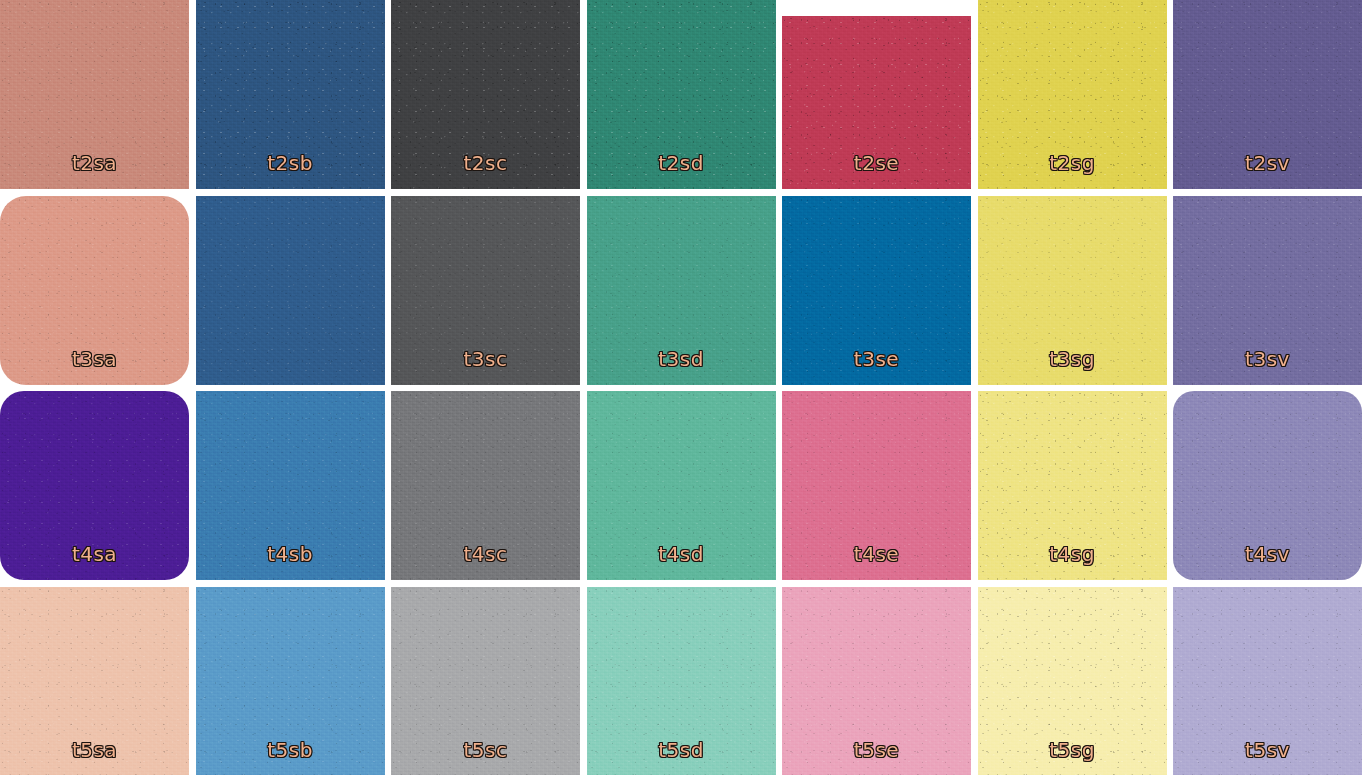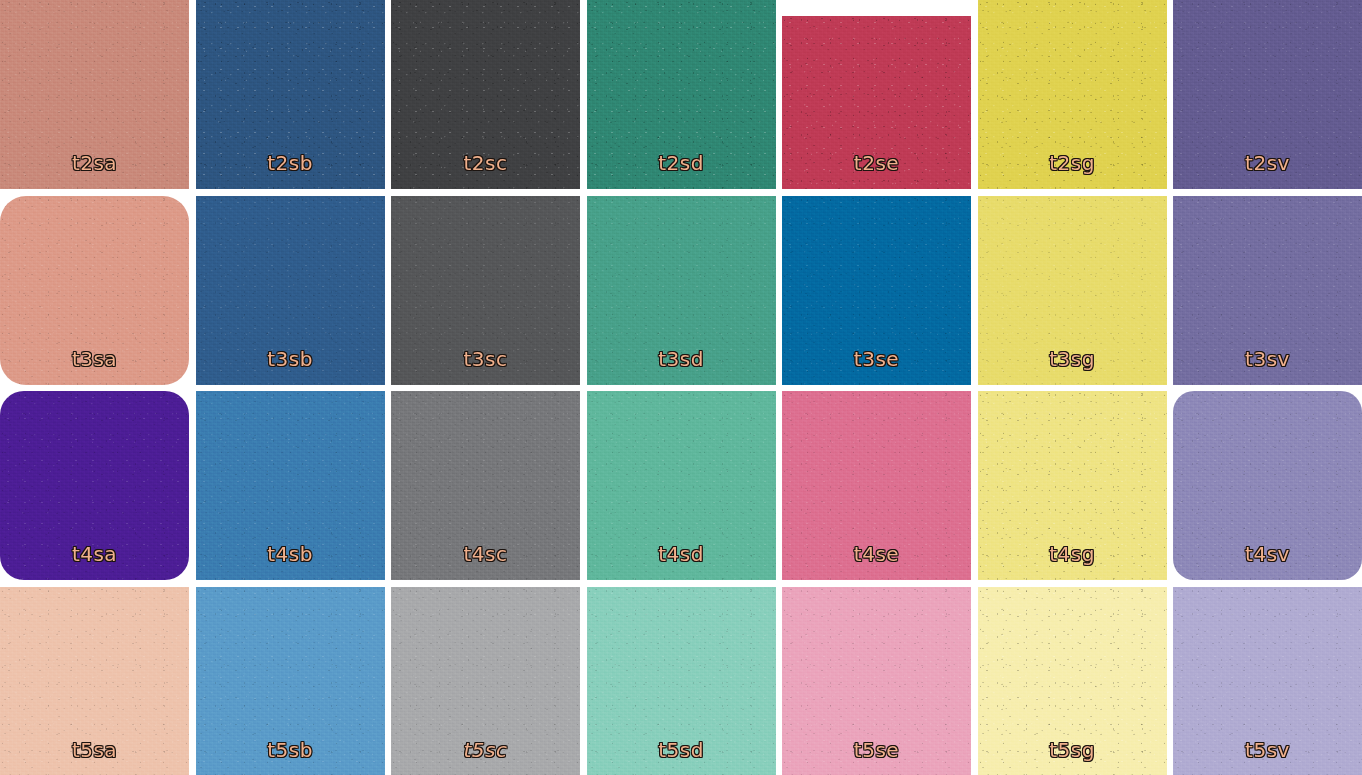--- a/index.html
+++ b/index.html
@@ -145,21 +145,20 @@
       <div class="swatch-label">t2sv</div>
     </div>
     <div class="swatch" style="background: rgb(221, 154, 136); border-radius: 26px;">
       <div class="grain"></div>
       <div class="speckle"></div>
       <div class="swatch-label">t3sa</div>
     </div>
     <div class="swatch" style="background: rgb(47, 92, 140);">
       <div class="grain"></div>
       <div class="speckle"></div>
-      <div class="swatch-label">t3sb</div>
     </div>
     <div class="swatch" style="background: rgb(85, 86, 88);">
       <div class="grain"></div>
       <div class="speckle"></div>
       <div class="swatch-label">t3sc</div>
     </div>
     <div class="swatch" style="background: rgb(71, 160, 137);">
       <div class="grain"></div>
       <div class="speckle"></div>
       <div class="swatch-label">t3sd</div>
@@ -217,21 +216,21 @@
     <div class="swatch" style="background: rgb(238, 195, 172);">
       <div class="grain"></div>
       <div class="speckle"></div>
       <div class="swatch-label">t5sa</div>
     </div>
     <div class="swatch" style="background: rgb(90, 155, 201);">
       <div class="grain"></div>
       <div class="speckle"></div>
       <div class="swatch-label">t5sb</div>
     </div>
-    <div class="swatch" style="background: rgb(168, 169, 171); font-style: italic;">
+    <div class="swatch" style="background: rgb(168, 169, 171);">
       <div class="grain"></div>
       <div class="speckle"></div>
       <div class="swatch-label">t5sc</div>
     </div>
     <div class="swatch" style="background: rgb(136, 207, 188);">
       <div class="grain"></div>
       <div class="speckle"></div>
       <div class="swatch-label">t5sd</div>
     </div>
     <div class="swatch" style="background: rgb(235, 164, 188);">

